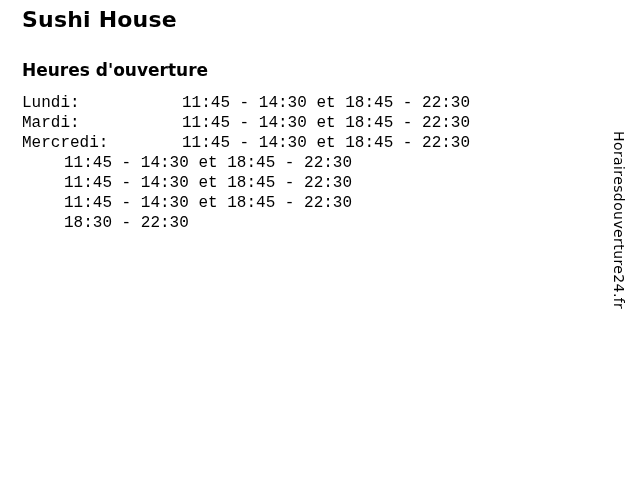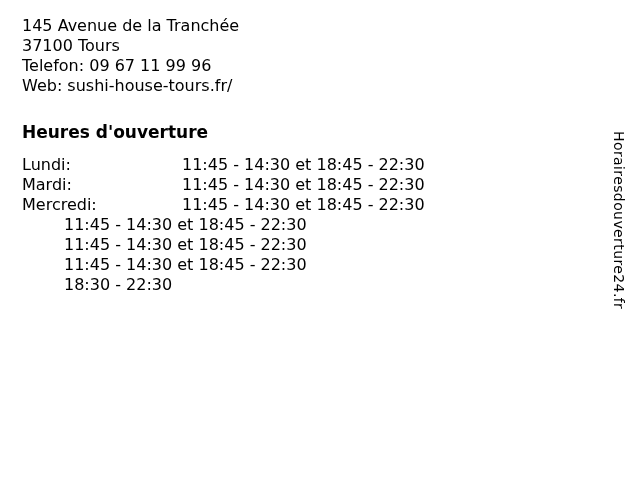--- a/index.html
+++ b/index.html
@@ -34,48 +34,43 @@
     margin-top: 25px;
     font-size: 17px;
     font-weight: 700;
     line-height: 22px;
   }
   .hours-table {
     margin-top: 12px;
     font-size: 16px;
     line-height: 20px;
   }
-  .hours-row { display: flex; }
+  .hours-row { display: flex; font-family: Liberation Mono, monospace; }
   .day-cell { flex: 0 0 118px; width: 118px; }
   .times-cell { white-space: nowrap; margin-left: 42px; }
   .watermark {
     position: absolute;
     top: 131px;
     right: 12px;
     writing-mode: vertical-rl;
     font-size: 14px;
     line-height: 18px;
     letter-spacing: 0.4px;
     color: #000000;
   }
 </style>
 </head>
 <body>
 
 <div class="page">
 
   <div class="content">
 
+    <h1 class="business-name">Sushi House</h1>
 
-    <div class="address-block">
-      <div>145 Avenue de la Tranchée</div>
-      <div>37100 Tours</div>
-      <div>Telefon: 09 67 11 99 96</div>
-      <div>Web: sushi-house-tours.fr/</div>
-    </div>
 
     <div class="hours-heading">Heures d'ouverture</div>
 
     <div class="hours-table">
       <div class="hours-row">
         <span class="day-cell">Lundi:</span>
         <span class="times-cell">11:45 - 14:30 et 18:45 - 22:30</span>
       </div>
       <div class="hours-row">
         <span class="day-cell">Mardi:</span>

